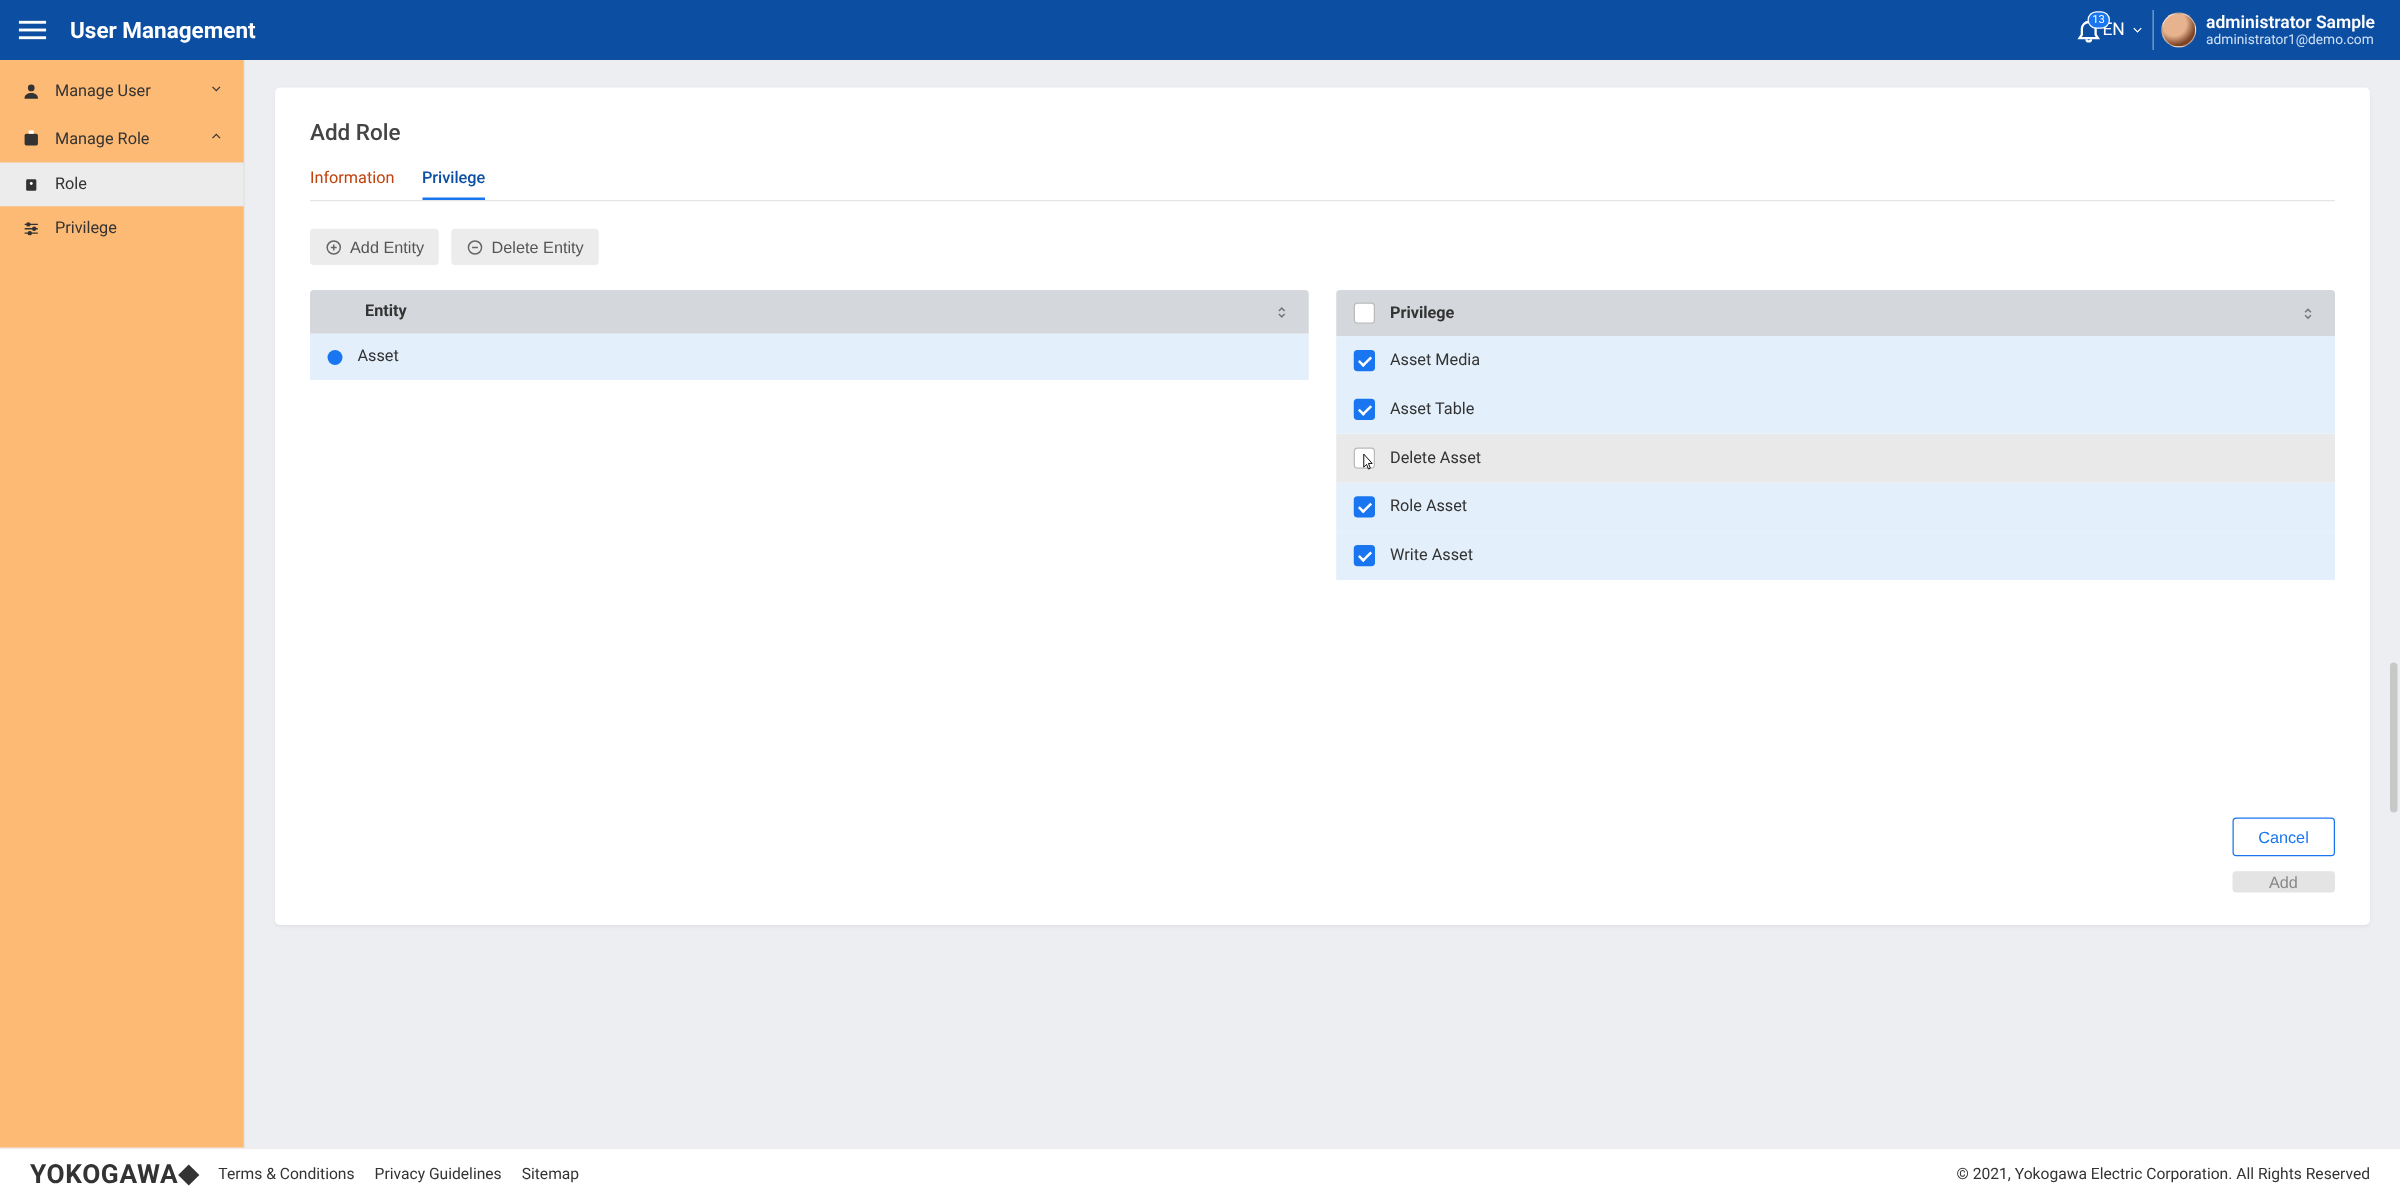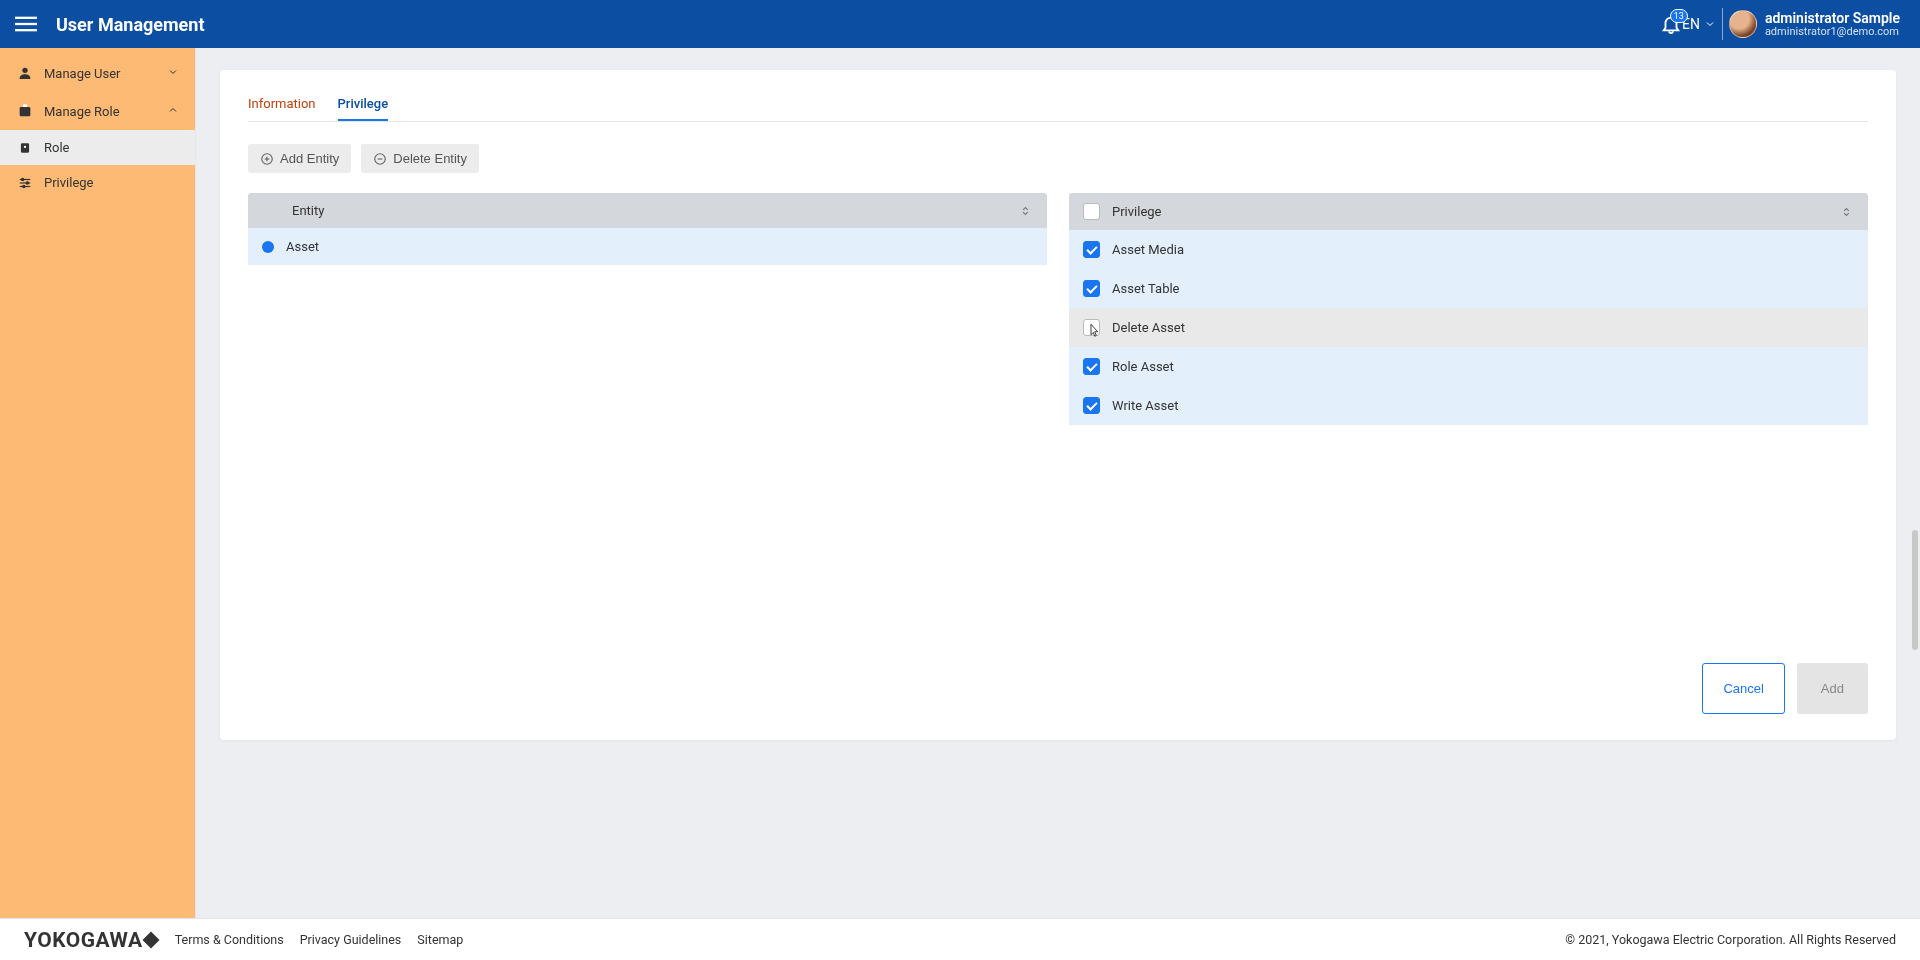--- a/index.html
+++ b/index.html
@@ -42,35 +42,35 @@
   .tabs { display: flex; gap: 22px; border-bottom: 1px solid #e5e5e5; margin-bottom: 22px; }
   .tab { padding-bottom: 8px; font-size: 13px; color:#c2410c; cursor:pointer; }
   .tab.active { color:#0b4ea2; border-bottom: 2px solid #1976f0; font-weight:500; }
   
   .btn-row { display:flex; gap:10px; margin-bottom: 20px; }
   .btn-grey { background:#ececec; border:none; padding: 7px 12px; border-radius:3px; font-size:13px; color:#555; cursor:pointer; display:flex; align-items:center; gap:6px; }
   .icon-circle { width:14px; height:14px; }
 
   .tables-row { display:flex; gap:22px; align-items:flex-start; }
   .tbl { flex:1; }
-  .tbl-head { background:#d4d8dd; padding: 10px 14px; font-size:13px; font-weight:400; color:#333; display:flex; align-items:center; border-radius:3px 3px 0 0; gap:12px; }
+  .tbl-head { background:#d4d8dd; padding: 10px 14px; font-size:13px; font-weight:700; color:#333; display:flex; align-items:center; border-radius:3px 3px 0 0; gap:12px; }
   .sort-icon { margin-left:auto; color:#777; width:14px; height:14px; }
   .tbl-row { background:#e3f0fb; padding: 11px 14px; display:flex; align-items:center; gap:12px; font-size:13px; color:#333; }
   .tbl-row.hover { background:#e9e9e9; }
   .tbl-row + .tbl-row { border-top: none; }
   .radio-dot { width:12px; height:12px; border-radius:50%; background:#1976f0; display:inline-block; }
   .radio-empty { width:18px; display:inline-block; }
   
   .chk { width:17px; height:17px; border:1.5px solid #bbb; border-radius:3px; background:#fff; display:flex; align-items:center; justify-content:center; cursor:pointer; flex-shrink:0; }
   .chk.checked { background:#1976f0; border-color:#1976f0; }
   .chk.checked::after { content:""; width:4px; height:8px; border:solid #fff; border-width:0 2px 2px 0; transform:rotate(45deg); margin-top:-2px; }
 
-  .panel-footer { position:absolute; bottom: 26px; right: 28px; display:flex; gap:12px; }
+  .panel-footer { position:absolute; bottom: 26px; right: 28px; display:flex; gap:12px;flex-direction:column; }
   .btn-outline { border:1px solid #1976f0; color:#1976f0; background:#fff; padding:7px 20px; border-radius:3px; font-size:13px; cursor:pointer; }
-  .btn-disabled { background:#e4e4e4; border:none; color:#888; padding:18px 24px; border-radius:3px; font-size:13px; cursor:not-allowed; }
+  .btn-disabled { background:#e4e4e4; border:none; color:#888; padding:1px 24px; border-radius:3px; font-size:13px; cursor:not-allowed; }
 
   
   .cursor-overlay { position:absolute; pointer-events:none; width:18px; height:22px; }
 
   
   .footer { height:42px; background:#fff; border-top:1px solid #e6e6e6; display:flex; align-items:center; padding: 0 24px; font-size:12.5px; color:#333; }
   .footer-logo { font-weight:700; font-size:21px; letter-spacing:0.5px; display:flex; align-items:center; margin-right:18px; }
   .footer-logo-dia { width:12px; height:12px; background:#333; transform:rotate(45deg); margin-left:2px; }
   .footer a { color:#333; text-decoration:none; margin-right:16px; cursor:pointer; }
   .footer-right { margin-left:auto; color:#333; }
@@ -168,20 +168,21 @@
               <circle cx="16" cy="12" r="2" fill="#333"></circle>
               <circle cx="10" cy="18" r="2" fill="#333"></circle>
             </svg>
         </span>
         <span>Privilege</span>
       </div>
     </div>
 
     <div class="main">
       <div class="panel">
+        <div class="panel-title">Add Role</div>
         <div class="tabs">
           <div class="tab">Information</div>
           <div class="tab active">Privilege</div>
         </div>
         <div class="btn-row">
           <button class="btn-grey">
             <svg class="icon-circle" viewBox="0 0 24 24" fill="none" stroke="#666" stroke-width="2">
                 <circle cx="12" cy="12" r="9"></circle>
                 <line x1="12" y1="8" x2="12" y2="16"></line>
                 <line x1="8" y1="12" x2="16" y2="12"></line>

